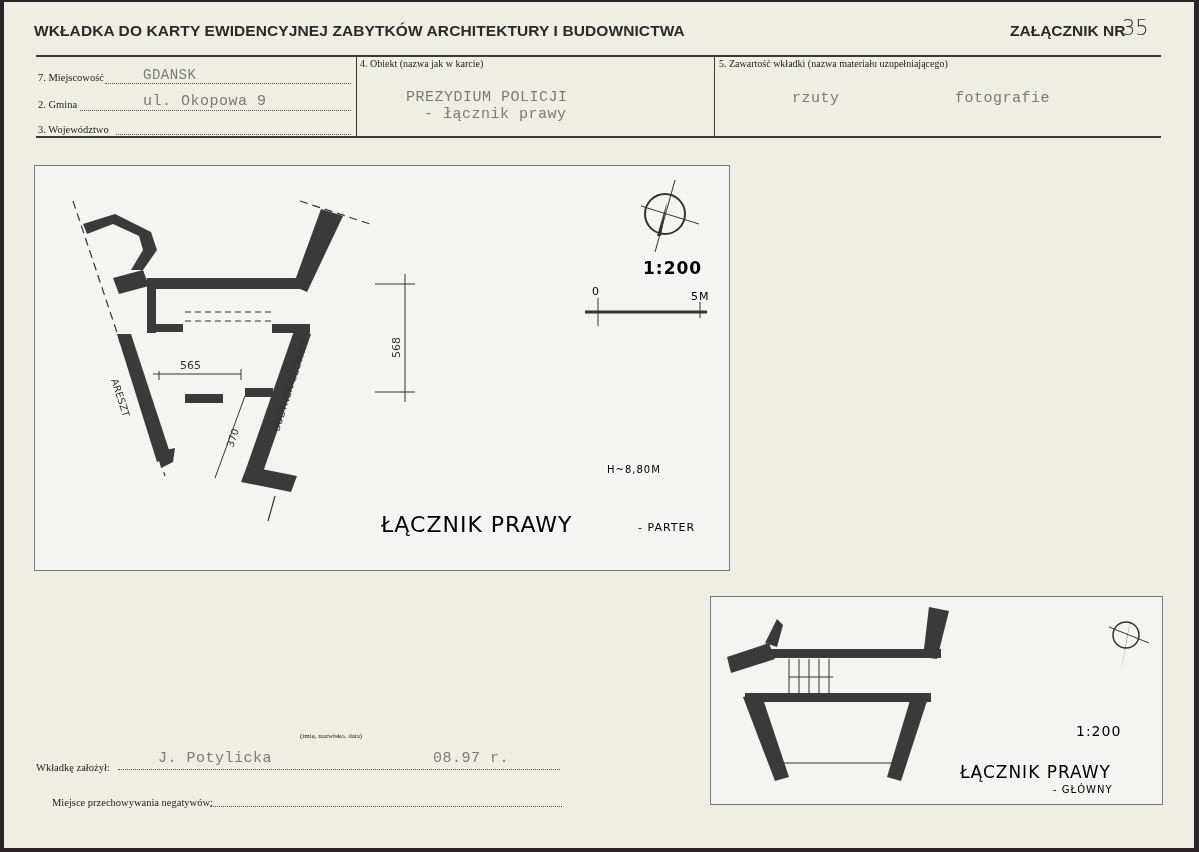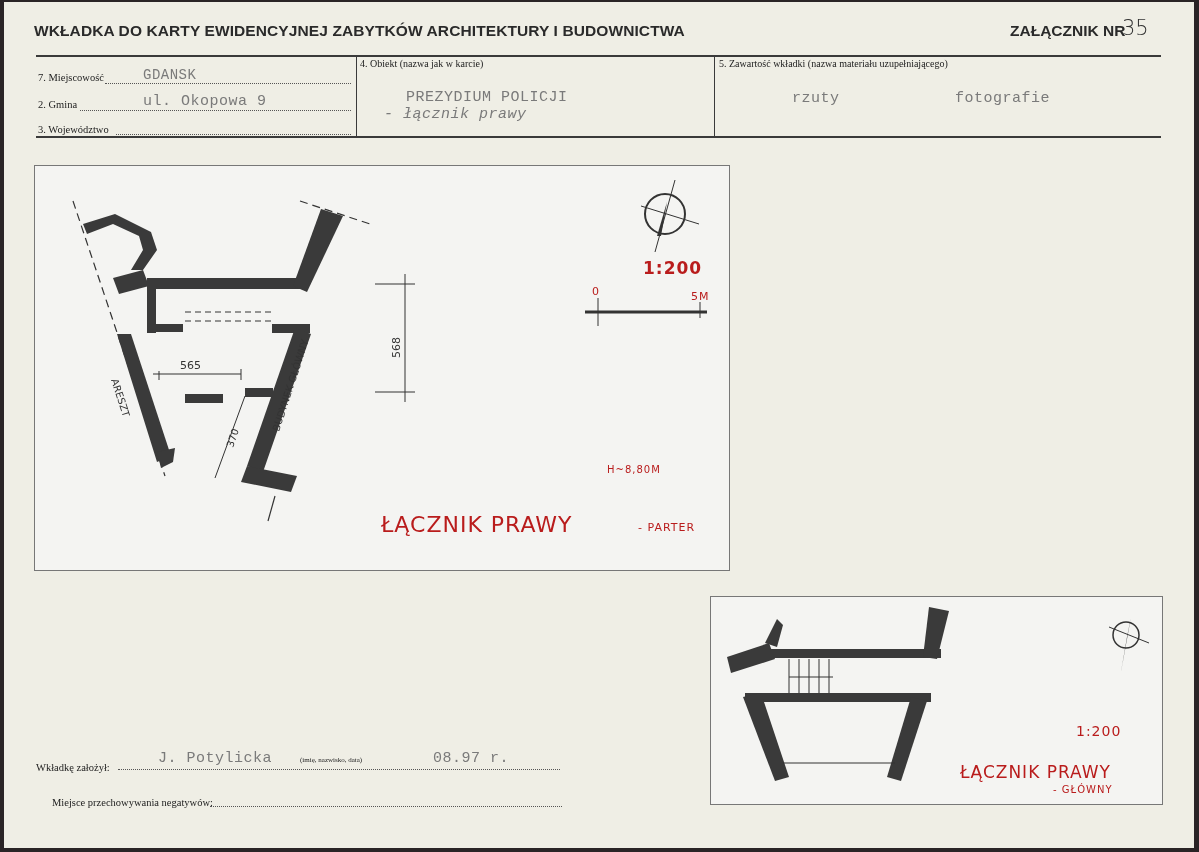--- a/index.html
+++ b/index.html
@@ -7,21 +7,21 @@
   .sheet{position:absolute;left:4px;top:2px;width:1190px;height:846px;background:#efeee5;}
   .title{position:absolute;left:34px;top:22px;font-family:"Liberation Sans",sans-serif;font-weight:bold;font-size:15.5px;color:#2a2a2a;letter-spacing:0.1px;}
   .annex{position:absolute;left:990px;top:22px;font-family:"Liberation Sans",sans-serif;font-weight:bold;font-size:15.5px;color:#2a2a2a;margin-left:20px;}
   .annex-num{position:absolute;left:1122px;top:16px;font-family:"DejaVu Sans",sans-serif;font-size:21px;color:#333;font-weight:300;}
   .hline{position:absolute;background:#3a3a3a;}
   .vline{position:absolute;background:#3a3a3a;}
   .lbl{position:absolute;font-size:10.5px;color:#222;}
   .dots{position:absolute;border-bottom:1px dotted #555;height:0;}
   .typed{position:absolute;font-family:"Liberation Mono",monospace;color:#7a7a7a;font-size:15px;letter-spacing:0.5px;}
   .photo{position:absolute;background:#f4f4f2;border:1px solid #777;}
-  .hand{position:absolute;font-family:"DejaVu Sans",sans-serif;color:#b91c1c;letter-spacing:1px;}
+  .hand{position:absolute;font-family:"DejaVu Sans",sans-serif;color:#000000;letter-spacing:1px;}
 </style>
 </head>
 <body>
 
 <div class="sheet"></div>
 
 <div class="title">WKŁADKA DO KARTY EWIDENCYJNEJ ZABYTKÓW ARCHITEKTURY I BUDOWNICTWA</div>
 <div class="annex">ZAŁĄCZNIK NR</div>
 <div class="annex-num">35</div>
 
@@ -36,21 +36,21 @@
 
 <div class="lbl" style="left:38px;top:99px;">2. Gmina</div>
 <div class="dots" style="left:80px;top:110px;width:271px;"></div>
 <div class="typed" style="left:143px;top:93px;">ul. Okopowa 9</div>
 
 <div class="lbl" style="left:38px;top:124px;">3. Województwo</div>
 <div class="dots" style="left:116px;top:134px;width:235px;"></div>
 
 <div class="lbl" style="left:360px;top:58px;font-size:10px;">4. Obiekt  (nazwa jak w karcie)</div>
 <div class="typed" style="left:406px;top:89px;">PREZYDIUM POLICJI</div>
-<div class="typed" style="left:384px;top:106px;font-style:italic;">- łącznik  prawy</div>
+<div class="typed" style="left:424px;top:106px;">- łącznik  prawy</div>
 
 <div class="lbl" style="left:719px;top:58px;font-size:10px;">5. Zawartość wkładki  (nazwa materiału uzupełniającego)</div>
 <div class="typed" style="left:792px;top:90px;">rzuty</div>
 <div class="typed" style="left:955px;top:90px;">fotografie</div>
 
 <div class="photo" style="left:34px;top:165px;width:694px;height:404px;">
   <svg width="694" height="404" style="position:absolute;left:0;top:0;">
     <g stroke="#333" fill="none" stroke-width="1.2">
       <line x1="38" y1="35" x2="130" y2="310" stroke-dasharray="8,5"></line>
       <line x1="265" y1="35" x2="335" y2="58" stroke-dasharray="8,5"></line>
@@ -129,15 +129,15 @@
   </svg>
   <div class="hand" style="left:365px;top:126px;font-size:14px;">1:200</div>
   <div class="hand" style="left:249px;top:165px;font-size:17px;">ŁĄCZNIK PRAWY</div>
   <div class="hand" style="left:342px;top:187px;font-size:10px;">- GŁÓWNY</div>
 </div>
 
 <div class="lbl" style="left:36px;top:762px;font-size:10.5px;">Wkładkę założył:</div>
 <div class="dots" style="left:118px;top:769px;width:442px;"></div>
 <div class="typed" style="left:158px;top:750px;">J. Potylicka</div>
 <div class="typed" style="left:433px;top:750px;text-align:center;">08.97 r.</div>
-<div class="lbl" style="left:300px;top:756px;font-size:7px;">(imię, nazwisko, data)</div>
+<div class="lbl" style="left:300px;top:732px;font-size:7px;">(imię, nazwisko, data)</div>
 <div class="lbl" style="left:36px;top:797px;font-size:10.5px;margin-left:16px;">Miejsce przechowywania negatywów:</div>
 <div class="dots" style="left:210px;top:806px;width:352px;"></div>
 
 </body></html>

